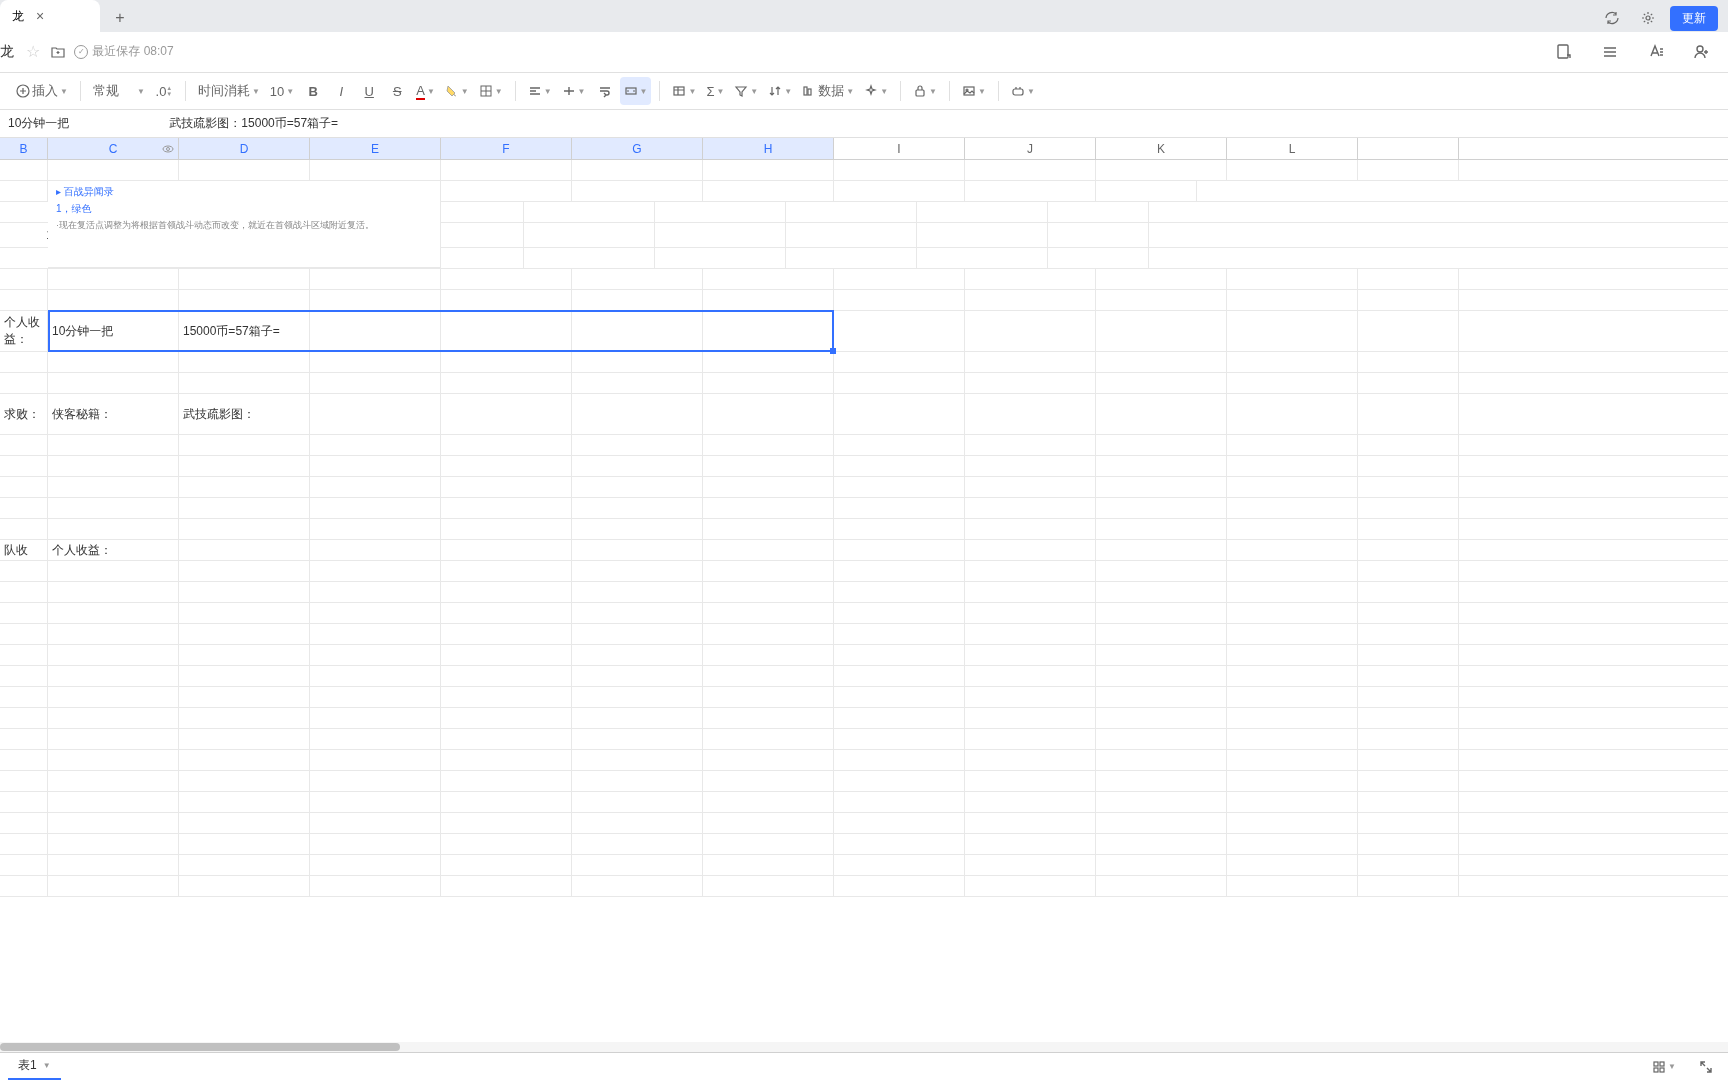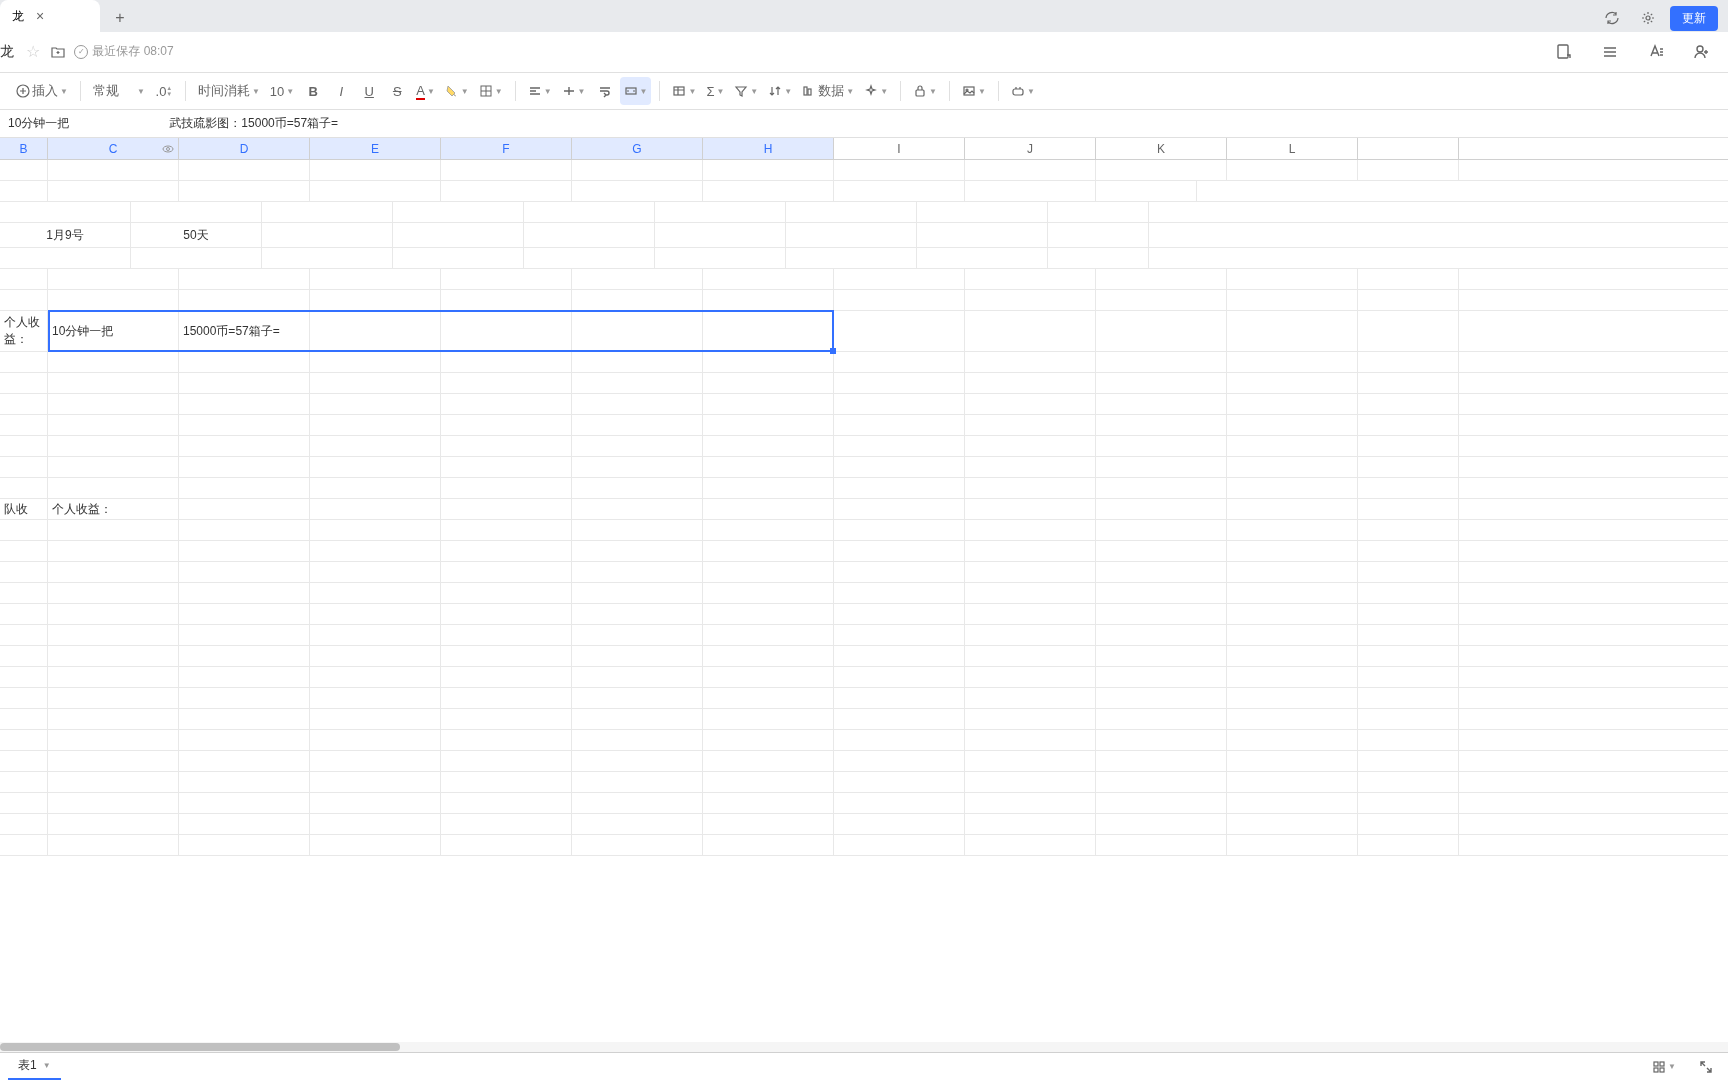--- a/index.html
+++ b/index.html
@@ -432,20 +432,34 @@
         <div class="cell" style="width: 131px; height: 20px;"></div>
         <div class="cell" style="width: 131px; height: 20px;"></div>
         <div class="cell" style="width: 131px; height: 20px;"></div>
         <div class="cell" style="width: 131px; height: 20px;"></div>
         <div class="cell" style="width: 131px; height: 20px;"></div>
         <div class="cell" style="width: 131px; height: 20px;"></div>
         <div class="cell" style="width: 131px; height: 20px;"></div>
         <div class="cell" style="width: 101px; height: 20px;"></div>
       </div>
       <div class="row">
+        <div class="cell" style="width: 48px; height: 40px; justify-content: flex-start;">求败：</div>
+        <div class="cell" style="width: 131px; height: 40px;">侠客秘籍：</div>
+        <div class="cell" style="width: 131px; height: 40px;">武技疏影图：</div>
+        <div class="cell" style="width: 131px; height: 40px;"></div>
+        <div class="cell" style="width: 131px; height: 40px;"></div>
+        <div class="cell" style="width: 131px; height: 40px;"></div>
+        <div class="cell" style="width: 131px; height: 40px;"></div>
+        <div class="cell" style="width: 131px; height: 40px;"></div>
+        <div class="cell" style="width: 131px; height: 40px;"></div>
+        <div class="cell" style="width: 131px; height: 40px;"></div>
+        <div class="cell" style="width: 131px; height: 40px;"></div>
+        <div class="cell" style="width: 101px; height: 40px;"></div>
+      </div>
+      <div class="row">
         <div class="cell" style="width: 48px; height: 20px; justify-content: flex-start;"></div>
         <div class="cell" style="width: 131px; height: 20px;"></div>
         <div class="cell" style="width: 131px; height: 20px;"></div>
         <div class="cell" style="width: 131px; height: 20px;"></div>
         <div class="cell" style="width: 131px; height: 20px;"></div>
         <div class="cell" style="width: 131px; height: 20px;"></div>
         <div class="cell" style="width: 131px; height: 20px;"></div>
         <div class="cell" style="width: 131px; height: 20px;"></div>
         <div class="cell" style="width: 131px; height: 20px;"></div>
         <div class="cell" style="width: 131px; height: 20px;"></div>
@@ -741,20 +755,25 @@
         <div class="cell" style="width: 131px; height: 20px;"></div>
         <div class="cell" style="width: 131px; height: 20px;"></div>
         <div class="cell" style="width: 131px; height: 20px;"></div>
         <div class="cell" style="width: 131px; height: 20px;"></div>
         <div class="cell" style="width: 131px; height: 20px;"></div>
         <div class="cell" style="width: 131px; height: 20px;"></div>
         <div class="cell" style="width: 101px; height: 20px;"></div>
       </div>
     </div>
 
+  <div class="merged-note" style="top: 43px; height: 87px;">
+    <div class="note-line1">▸ 百战异闻录</div>
+    <div class="note-line2">1，绿色</div>
+    <div class="note-line3">·现在复活点调整为将根据首领战斗动态而改变，就近在首领战斗区域附近复活。</div>
+  </div>
 
   <div class="selected-cell" style="left: 48px; top: 172px; width: 786px; height: 42px;">
     <div class="selection-handle"></div>
   </div>
 </div>
 
 <div class="scrollbar-h">
   <div class="scrollbar-thumb"></div>
 </div>
 

